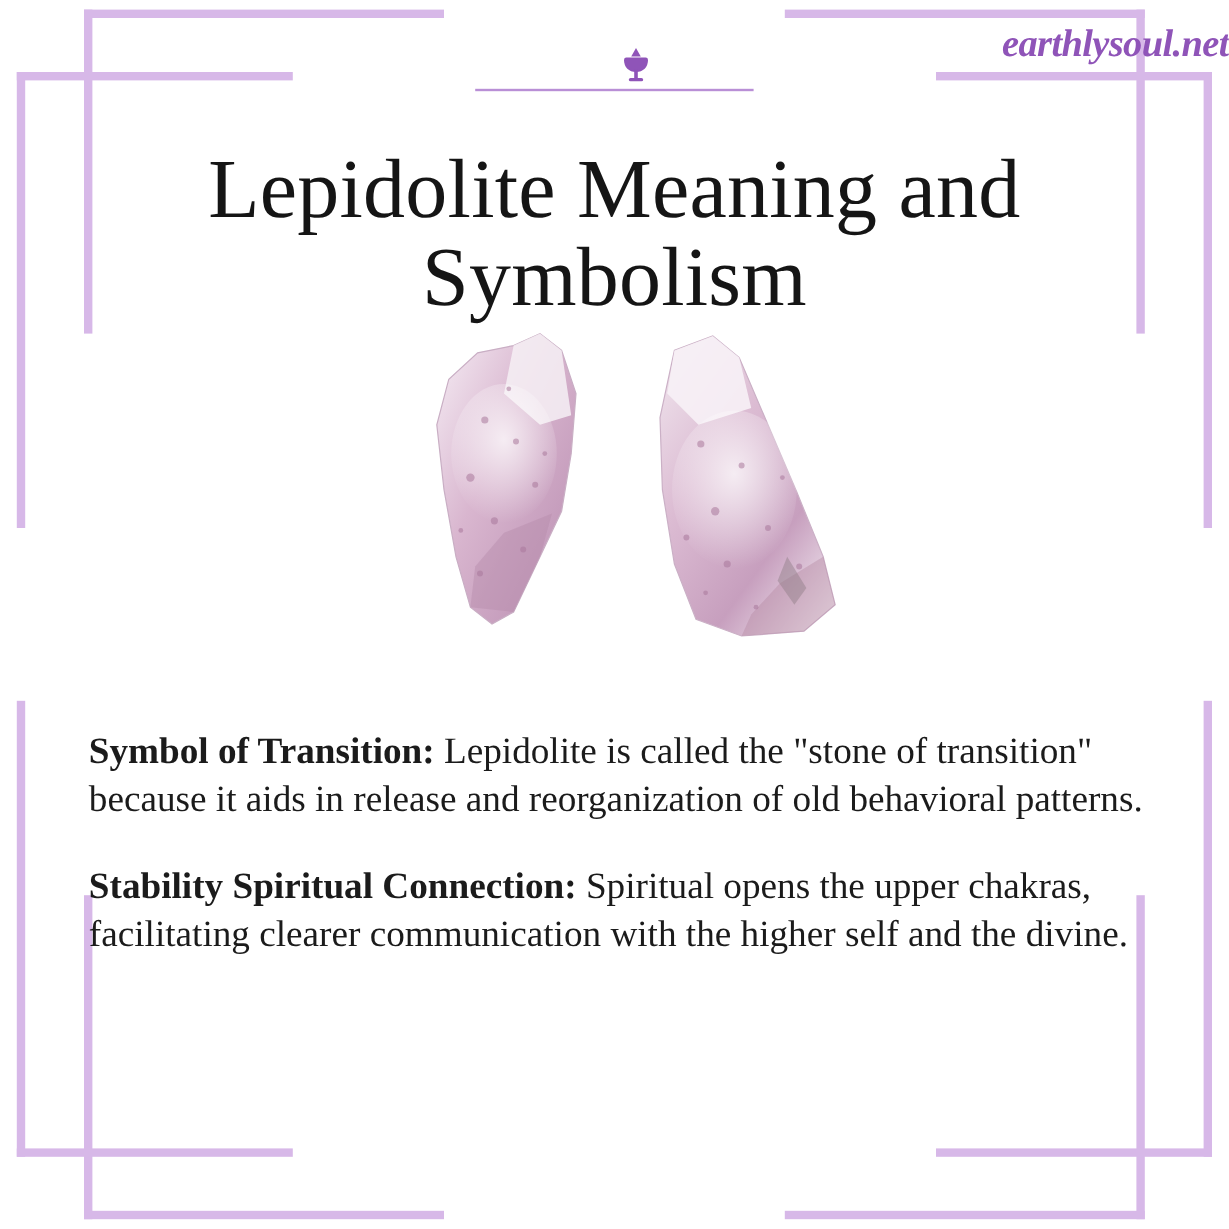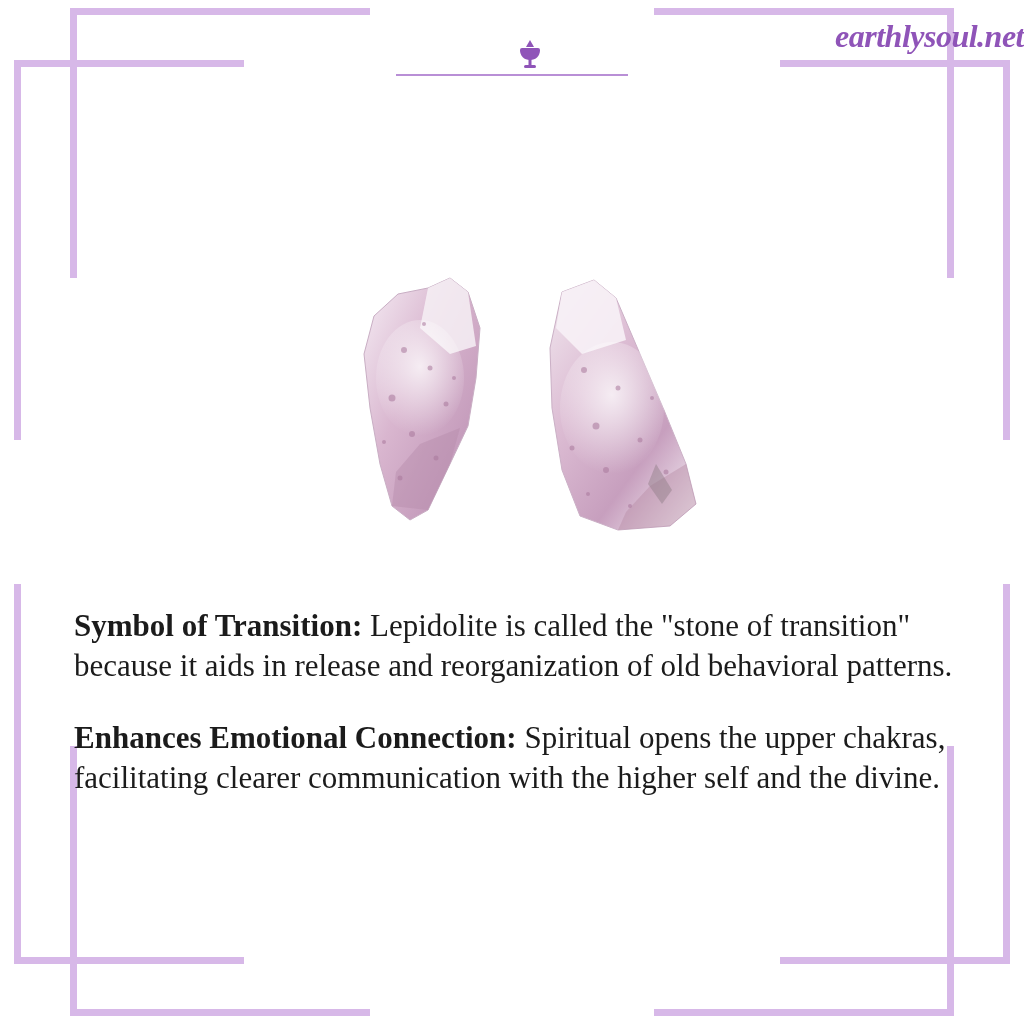--- a/index.html
+++ b/index.html
@@ -171,20 +171,21 @@
       <svg viewBox="0 0 26 30" width="26" height="30" aria-hidden="true">
         <path d="M5 10 h16 a2 2 0 0 1 2 2 c0 6 -4 10 -10 10 s-10 -4 -10 -10 a2 2 0 0 1 2 -2 z" fill="#8f54b8"></path>
         <rect x="11.5" y="20" width="3" height="8" fill="#8f54b8"></rect>
         <rect x="7" y="27" width="12" height="3" rx="1.5" fill="#8f54b8"></rect>
         <path d="M13 2 l4 7 h-8 z" fill="#8f54b8"></path>
       </svg>
     </span>
     <span class="brand-underline"></span>
   </div>
 
+  <h1 class="title">Lepidolite Meaning and Symbolism</h1>
 
   <div class="stones">
     <svg width="440" height="290" viewBox="0 0 440 290" aria-hidden="true">
       <defs>
         <linearGradient id="gA" x1="0" y1="0" x2="1" y2="1">
           <stop offset="0%" stop-color="#f6eef5"></stop>
           <stop offset="42%" stop-color="#d9b6cf"></stop>
           <stop offset="78%" stop-color="#c49bbb"></stop>
           <stop offset="100%" stop-color="#efe6ee"></stop>
         </linearGradient>
@@ -239,17 +240,17 @@
         <path d="M356 206 L372 232 L362 246 L348 226 Z" fill="#8d7d86" opacity="0.45"></path>
       </g>
     </svg>
   </div>
 
   <div class="content">
     <p class="para">
       <span class="lead">Symbol of Transition:</span><span> Lepidolite is called the "stone of transition" because it aids in release and reorganization of old behavioral patterns.</span>
     </p>
     <p class="para">
-      <span class="lead">Enhances Emotional Connection:</span><span> Spiritual opens the upper chakras, facilitating clearer communication with the higher self and the divine.</span>
+      <span class="lead">Stability Spiritual Connection:</span><span> Spiritual opens the upper chakras, facilitating clearer communication with the higher self and the divine.</span>
     </p>
   </div>
 
 </div>
 
 </body></html>

